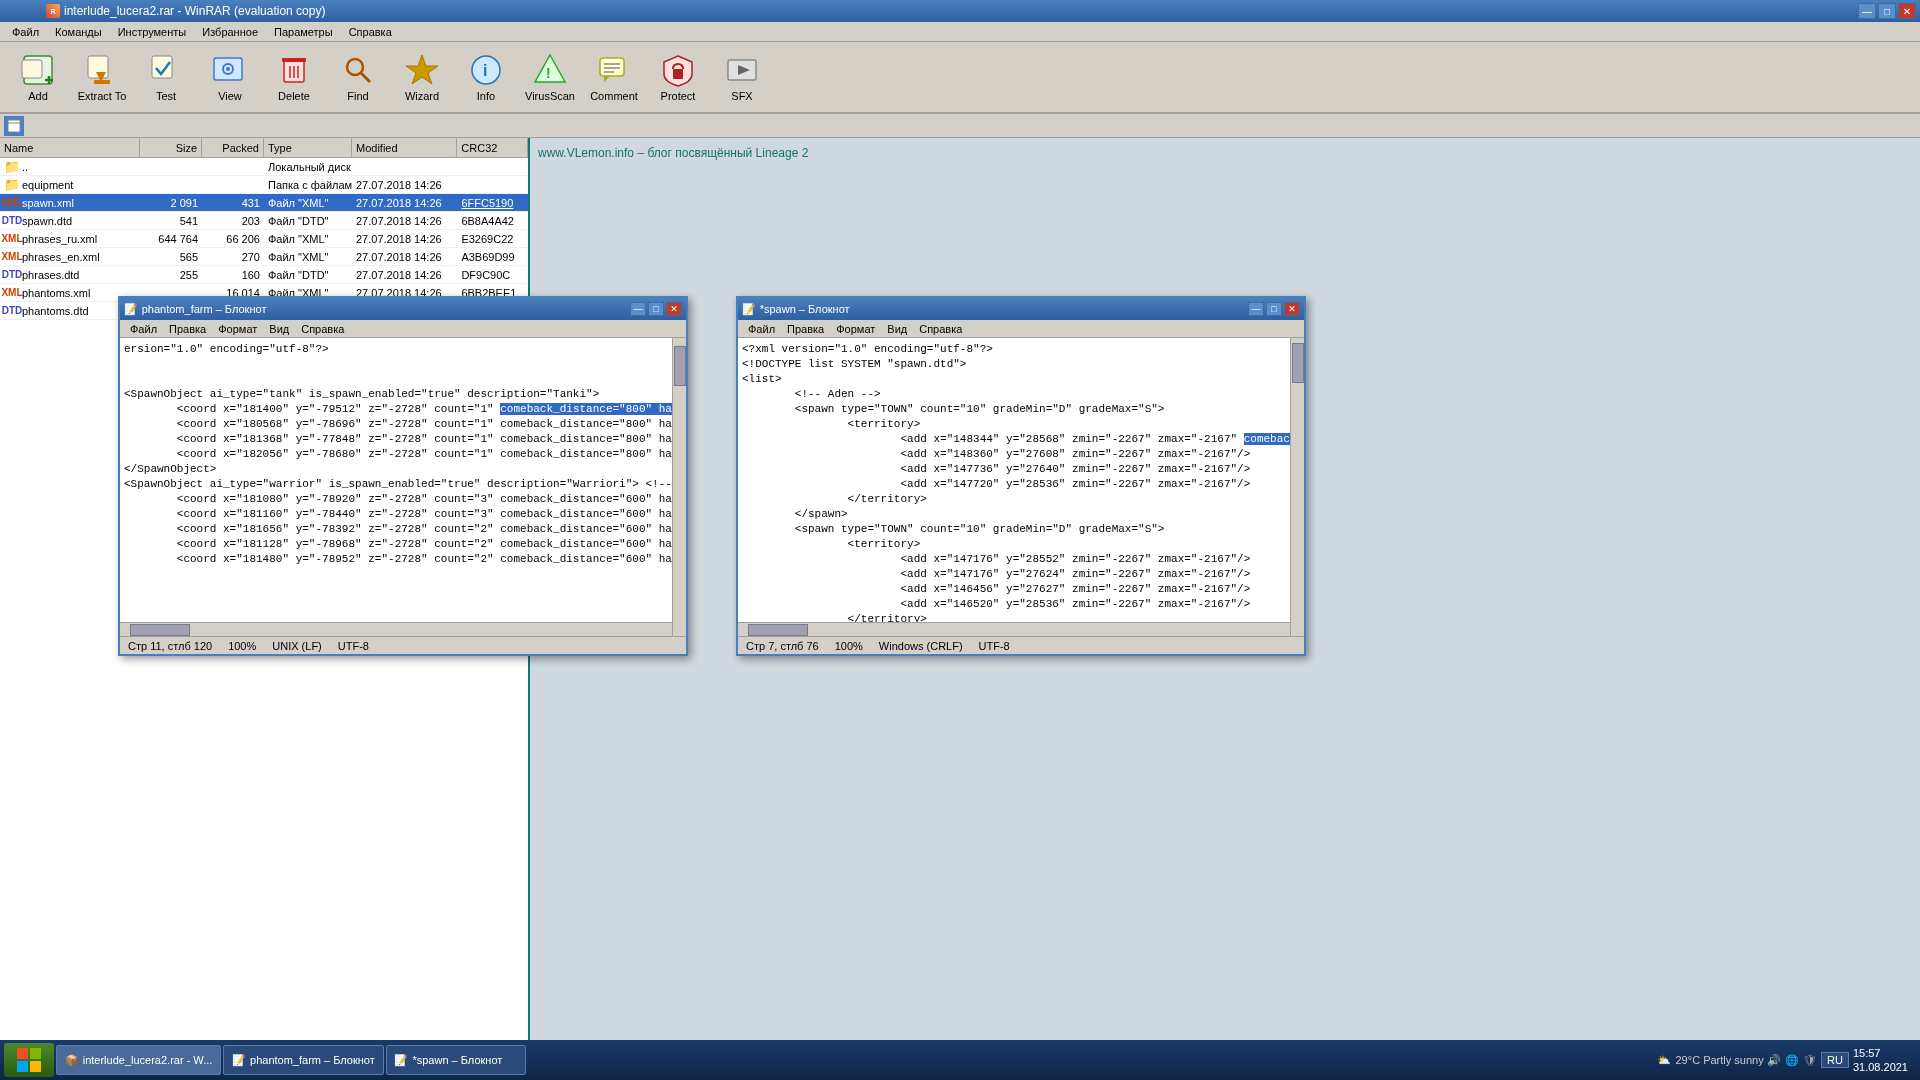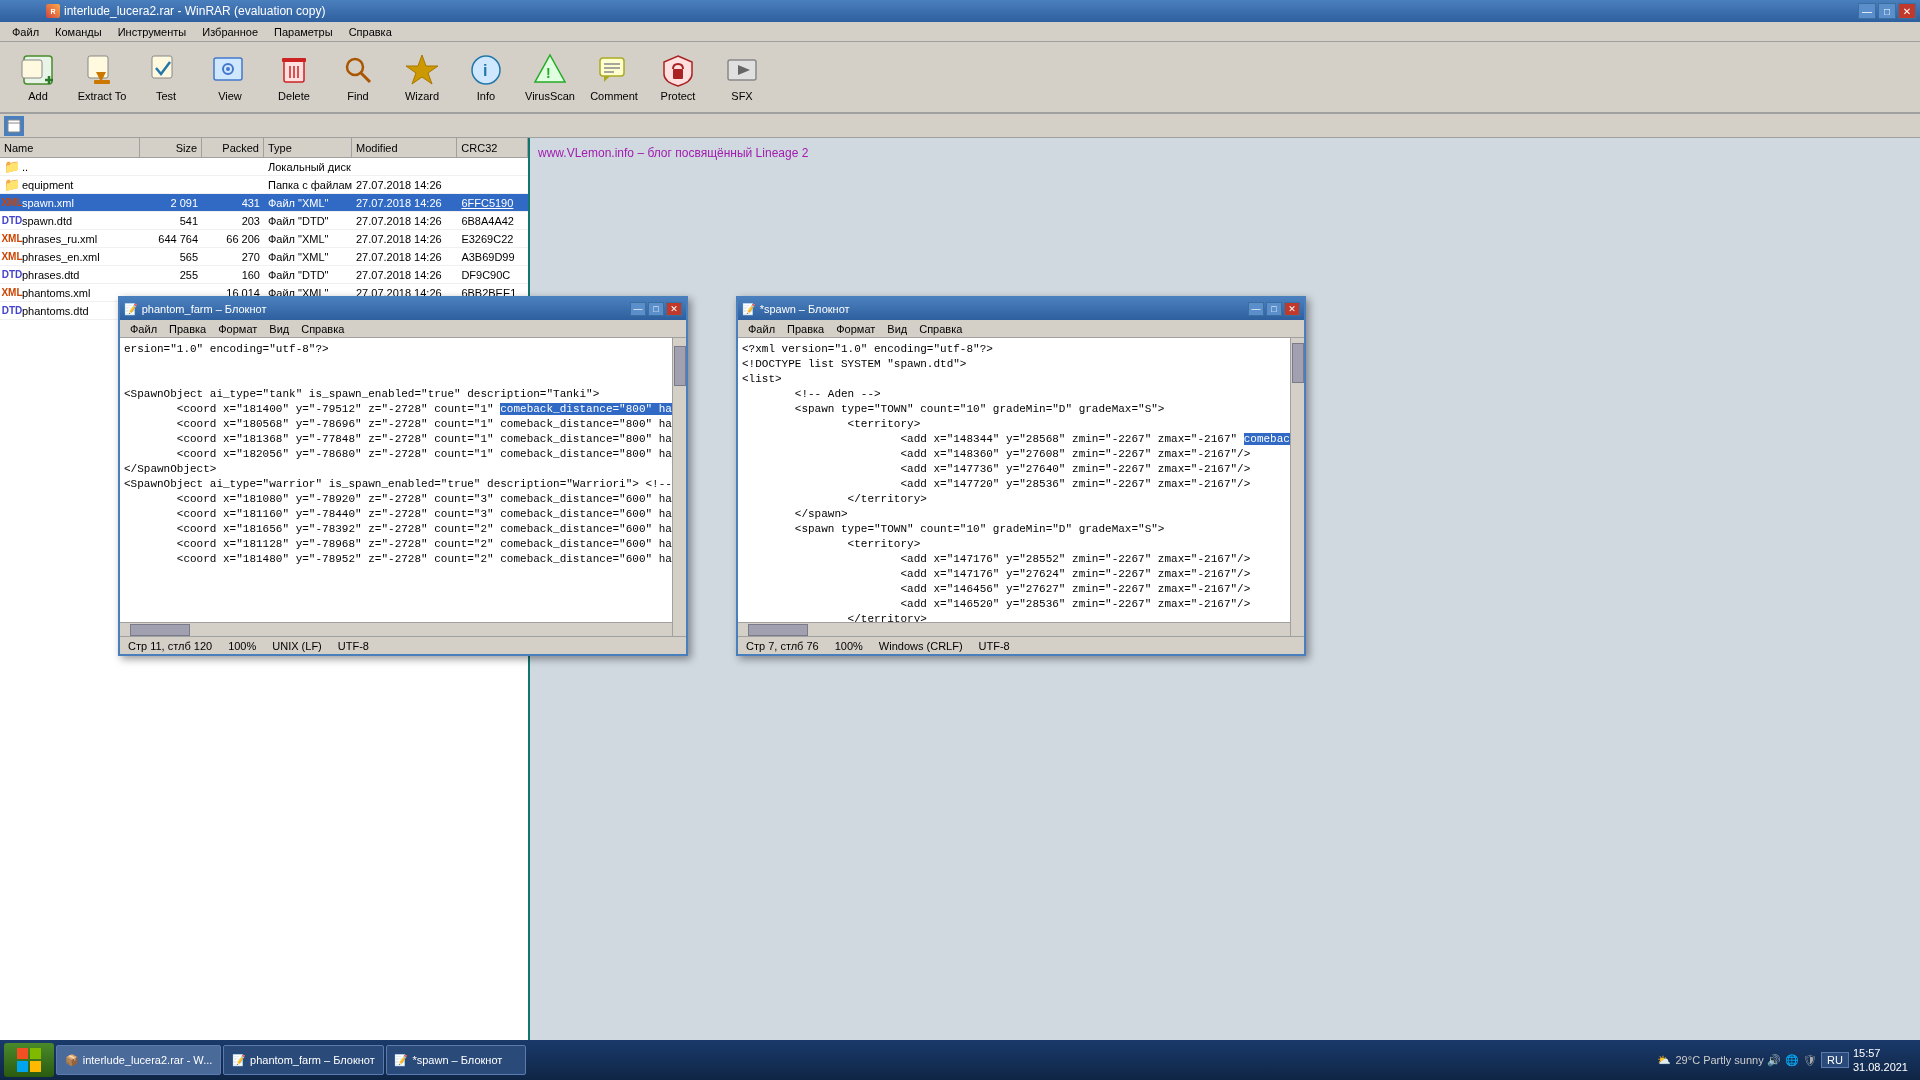--- a/index.html
+++ b/index.html
@@ -132,21 +132,21 @@
       flex: 1;
       background: #c8d8e8;
       display: flex;
       flex-direction: column;
     }
     #preview-area {
       flex: 1;
       background: #d0d8e0;
       padding: 8px;
       font-size: 12px;
-      color: #a21caf;
+      color: #0f766e;
     }
 
     
     #status-bar {
       background: #d4d0c8;
       height: 22px;
       display: flex;
       align-items: center;
       padding: 0 8px;
       font-size: 11px;

